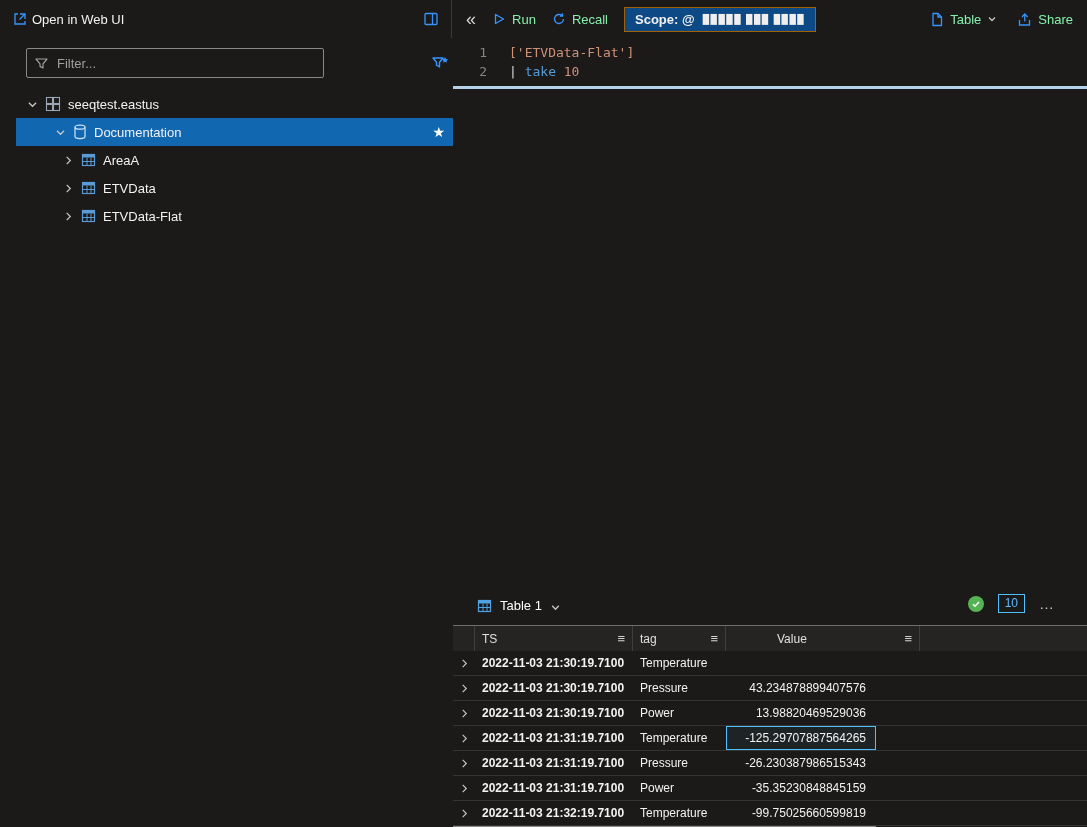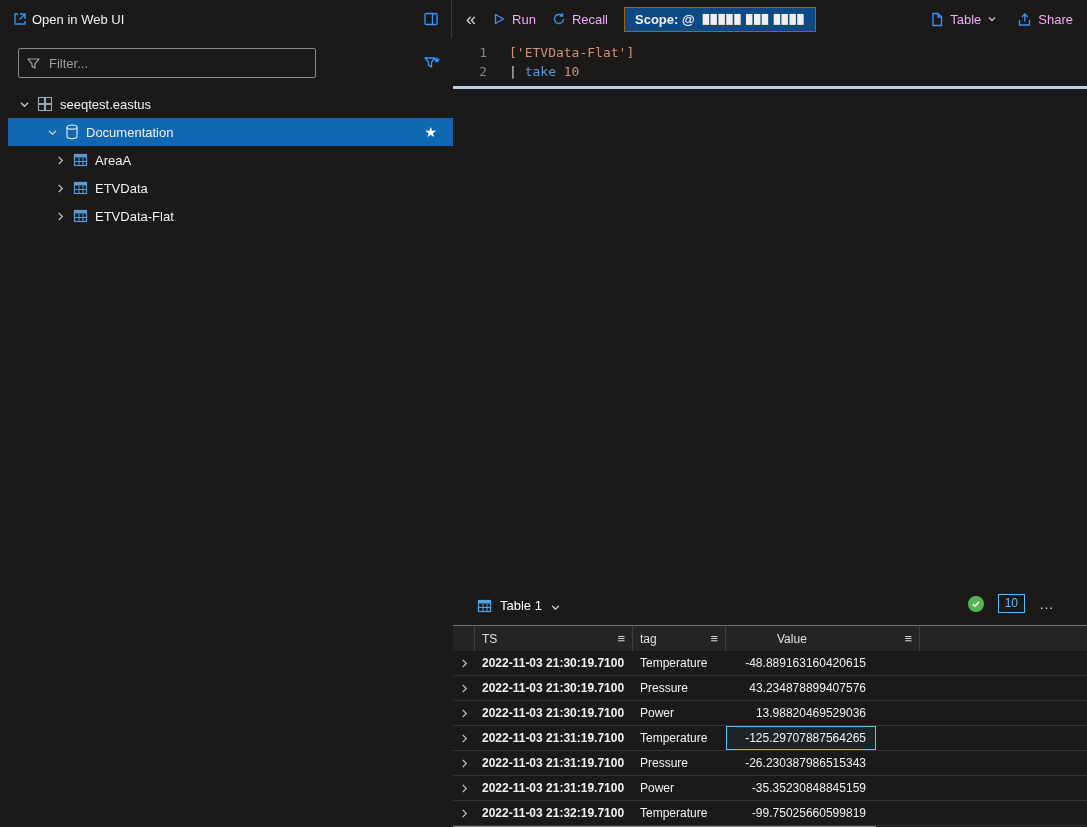--- a/index.html
+++ b/index.html
@@ -5,28 +5,28 @@
   * { box-sizing: border-box; }
   body { margin:0; background:#111; font-family:"Liberation Sans", sans-serif; }
   .app { position:relative; width:1087px; height:827px; background:#1b1a19; color:#f3f2f1; overflow:hidden; font-size:13px; }
 
   
   .topbar { display:flex; height:38px; align-items:stretch; background:#1b1a19; }
   .topbar-left { width:452px; flex:none; display:flex; align-items:center; gap:4px; padding:0 12px; border-right:1px solid #3b3a39; }
   .panel-icon { margin-left:auto; display:flex; }
   .topbar-right { flex:1; display:flex; align-items:center; gap:16px; padding:0 14px; min-width:0; }
   .collapse-btn { color:#d4d4d4; font-size:18px; line-height:1; cursor:pointer; }
-  .tb-btn { display:flex; align-items:center; gap:6px; color:#f0abfc; cursor:pointer; white-space:nowrap; }
+  .tb-btn { display:flex; align-items:center; gap:6px; color:#86efac; cursor:pointer; white-space:nowrap; }
   .scope-chip { display:flex; align-items:center; gap:8px; background:#0d4a85; border:1px solid #a16207; padding:4px 10px; font-weight:700; white-space:nowrap; }
   .redact { color:#f1eeee; font-size:9px; letter-spacing:1.5px; line-height:1; }
   .tb-right-group { margin-left:auto; display:flex; align-items:center; gap:20px; }
   .chev-sm { color:#c8c6c4; display:flex; }
 
   
-  .sidebar { position:absolute; left:8px; top:38px; width:452px; bottom:0; border-right:1px solid #3b3a39; background:#1b1a19; }
+  .sidebar { position:absolute; left:16px; top:38px; width:452px; bottom:0; border-right:1px solid #3b3a39; background:#1b1a19; }
   .filter-row { display:flex; align-items:center; padding:10px 0 8px 10px; }
   .filter-box { width:298px; height:30px; border:1px solid #8a8886; border-radius:2px; display:flex; align-items:center; gap:7px; padding:0 8px; }
   .filter-box input { flex:1; background:transparent; border:none; outline:none; color:#f3f2f1; font-size:13px; font-family:"Liberation Sans", sans-serif; }
   .filter-box input::placeholder { color:#a19f9d; }
   .fav-filter { margin-left:auto; margin-right:18px; display:flex; cursor:pointer; }
   .tree { margin-top:4px; }
   .tree-row { height:28px; display:flex; align-items:center; gap:7px; padding-right:8px; cursor:pointer; }
   .tree-row.selected { background:#1267b1; }
   .lvl0 { padding-left:10px; } .lvl1 { padding-left:38px; } .lvl2 { padding-left:46px;text-align:center; }
   .chev { display:flex; width:12px; justify-content:center; color:#c8c6c4; }
@@ -320,21 +320,20 @@
       <div class="grid-body">
 
         <div class="g-row">
           <span class="c-exp">
               <svg width="9" height="9" viewBox="0 0 10 10">
                 <path d="M3 1l4 4-4 4" fill="none" stroke="currentColor" stroke-width="1.3"></path>
               </svg>
             </span>
           <span class="c-ts">2022-11-03 21:30:19.7100</span>
           <span class="c-tag">Temperature</span>
-          <span class="c-value">-48.889163160420615</span>
         </div>
 
         <div class="g-row">
           <span class="c-exp">
               <svg width="9" height="9" viewBox="0 0 10 10">
                 <path d="M3 1l4 4-4 4" fill="none" stroke="currentColor" stroke-width="1.3"></path>
               </svg>
             </span>
           <span class="c-ts">2022-11-03 21:30:19.7100</span>
           <span class="c-tag">Pressure</span>

